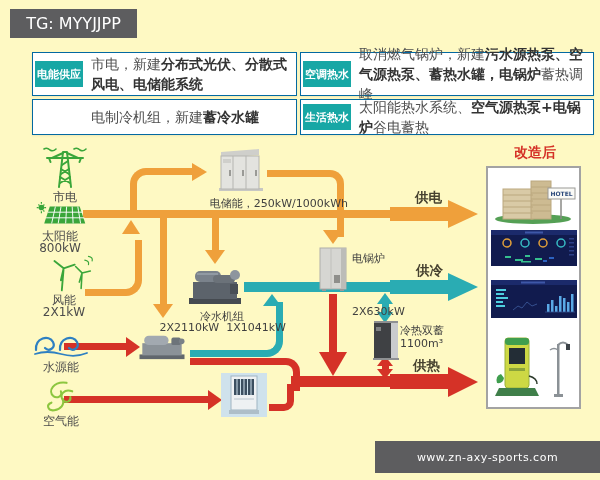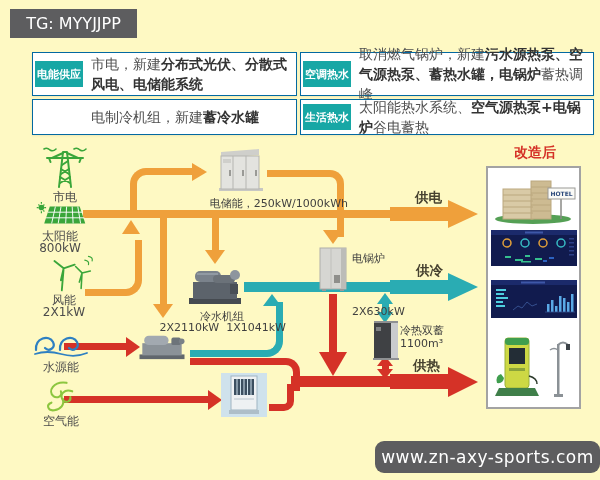--- a/index.html
+++ b/index.html
@@ -289,17 +289,17 @@
       <path d="M8 38 q-6 2 -4 9 q6 1 7 -5" fill="#3f9e4e"></path>
       <path d="M36 40 q8 2 8 8" stroke="#2c3a2c" stroke-width="1.5" fill="none"></path>
       <rect x="64" y="8" width="2.5" height="50" fill="#8b9196"></rect>
       <path d="M65 9 q5 -5 10 0" stroke="#8b9196" stroke-width="2" fill="none"></path>
       <rect x="73" y="8" width="4" height="6" fill="#3c4348"></rect>
       <path d="M65 14 q-4 -3 -8 0" stroke="#8b9196" stroke-width="1.5" fill="none"></path>
       <rect x="61" y="58" width="9" height="3" fill="#8b9196"></rect>
     </svg>
   </div>
 
-  <div class="bar" style="left:375px;top:441px;width:225px;height:32px;font-size:17px;letter-spacing:.5px;border-radius:9px;">
+  <div class="bar" style="left:375px;top:441px;width:225px;height:32px;font-size:11px;letter-spacing:.5px;">
     <span>www.zn-axy-sports.com</span>
   </div>
 
 </div>
 
 </body></html>

